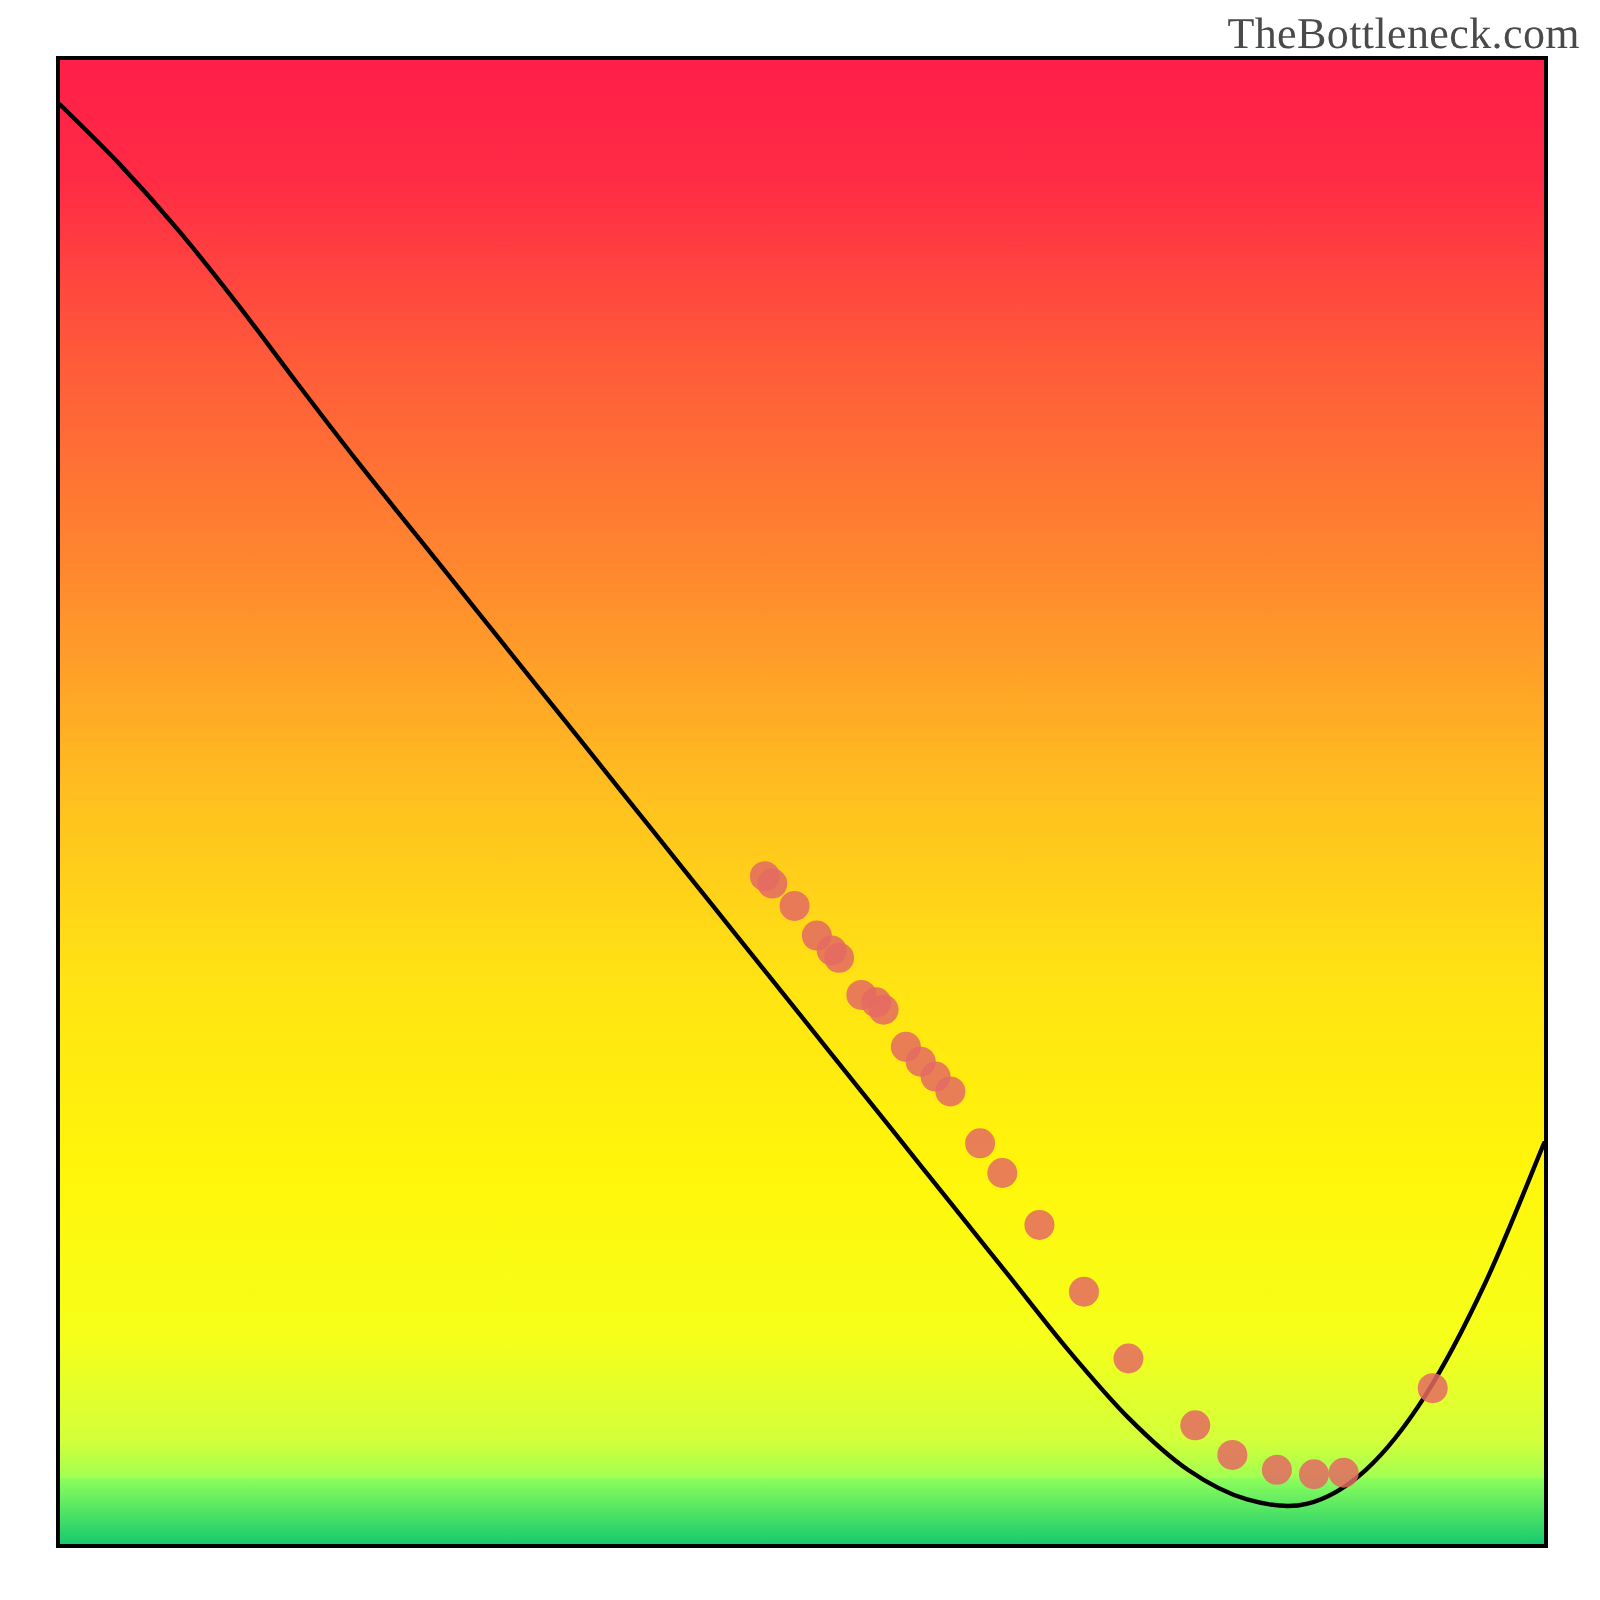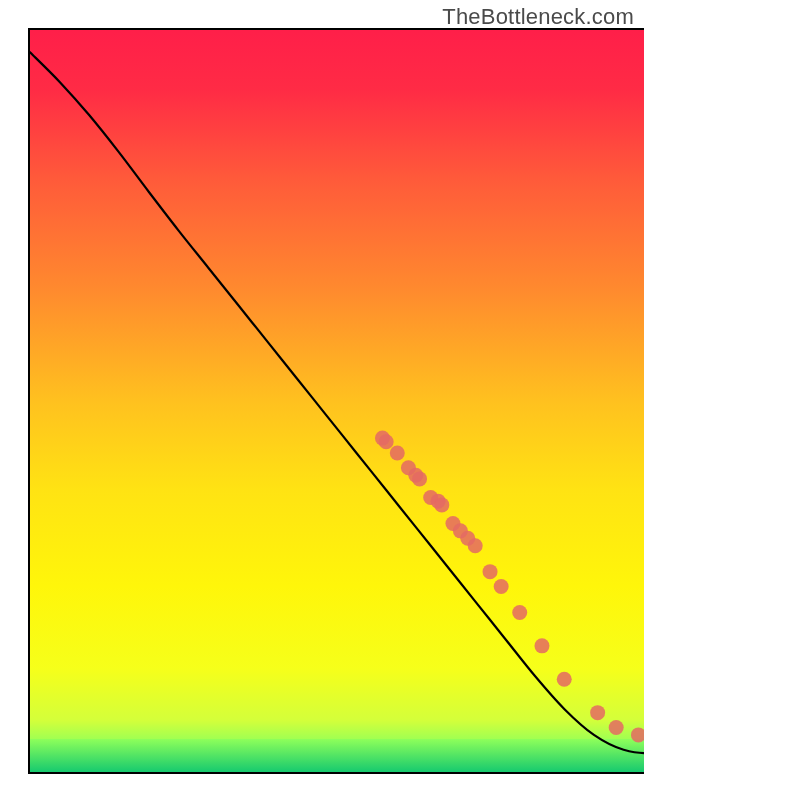--- a/index.html
+++ b/index.html
@@ -5,23 +5,24 @@
   html, body {
     margin: 0;
     padding: 0;
     width: 800px;
     height: 800px;
     background: #ffffff;
     font-family: Arial, Helvetica, sans-serif;
   }
   .stage {
     position: relative;
-    width: 644px;
+    width: 800px;
     height: 800px;
     overflow: hidden;
+    font-family: Liberation Serif, serif;
   }
   .watermark {
     position: absolute;
     top: 4px;
     right: 10px;
     color: #4a4a4a;
     font-size: 22px;
     font-weight: 500;
     letter-spacing: 0.2px;
     z-index: 10;

